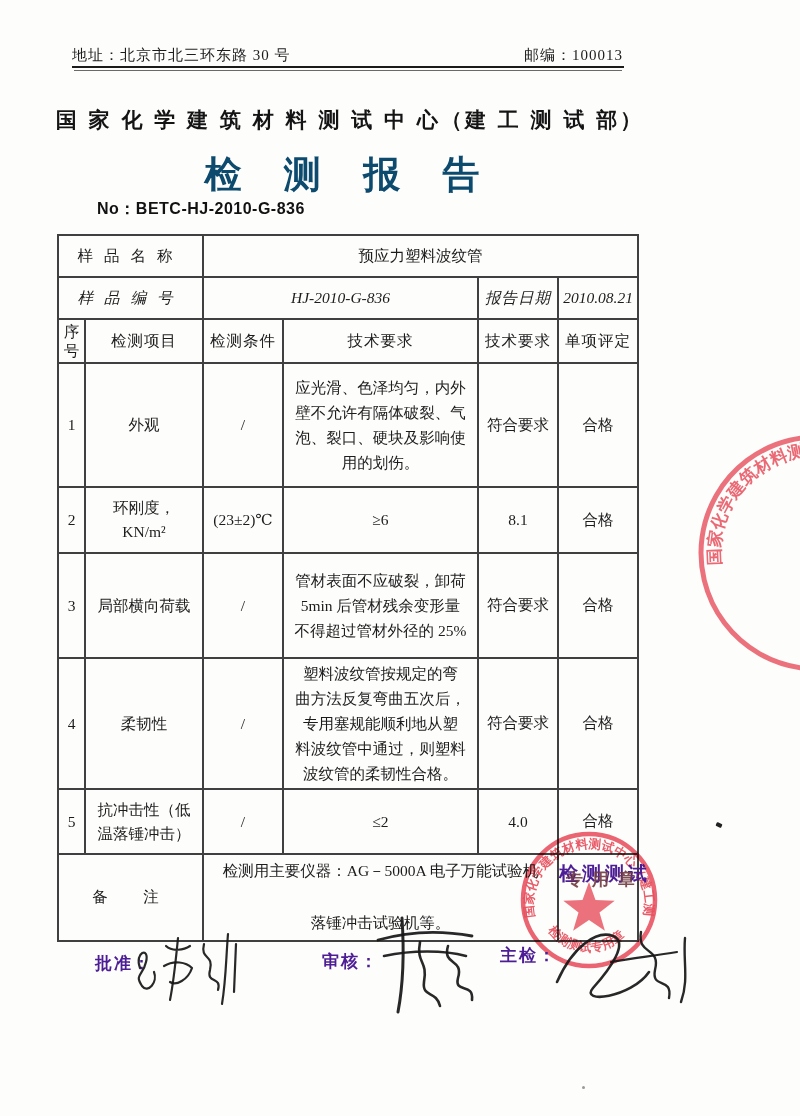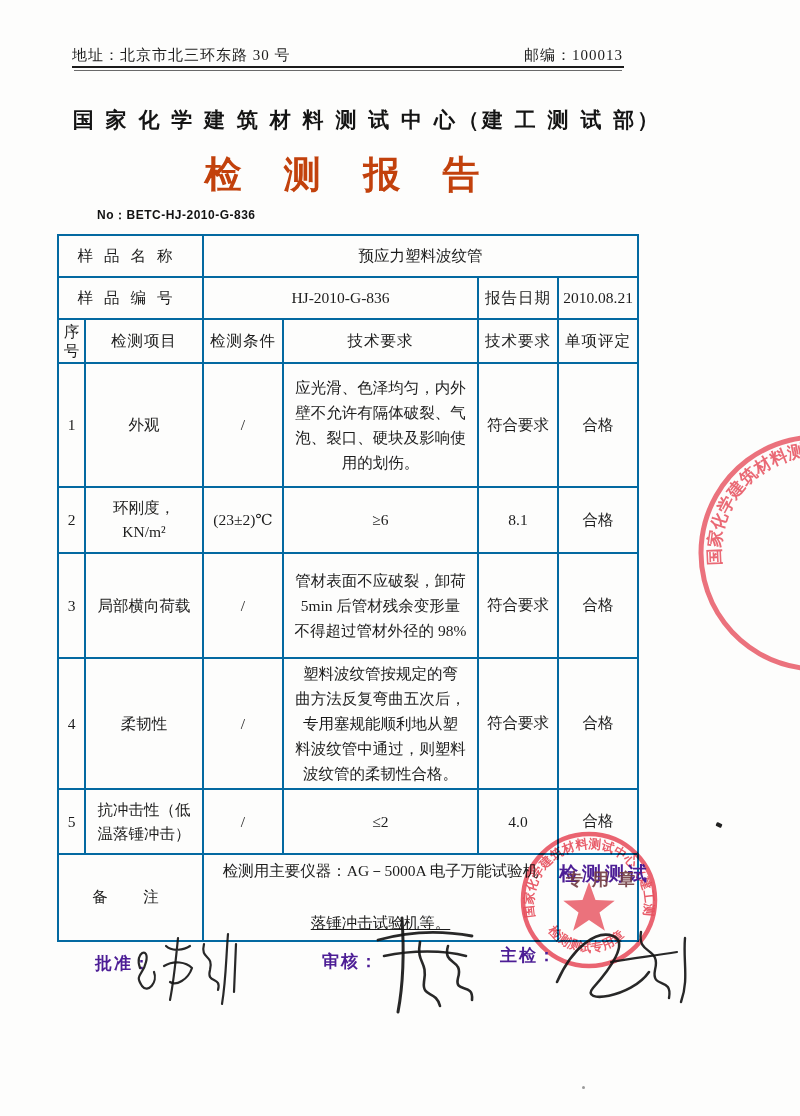--- a/index.html
+++ b/index.html
@@ -5,47 +5,47 @@
   html,body{margin:0;padding:0;background:#ffffff;}
   .page{
     position:relative;width:800px;height:1116px;background:#fdfdfc;
     overflow:hidden;font-family:"Liberation Serif","DejaVu Serif",serif;color:#1c1c1c;
   }
   
   .addr-line{position:absolute;top:46px;left:72px;font-size:15px;letter-spacing:1px;}
   .postal-line{position:absolute;top:46px;left:516px;font-size:15px;letter-spacing:1px;margin-left:8px;}
   .hrule{position:absolute;top:66px;left:72px;width:552px;height:2px;background:#1b1b1b;}
   .hrule2{position:absolute;top:70px;left:74px;width:548px;height:1px;background:#6a6a6a;}
-  .org-title{position:absolute;top:106px;left:17px;width:700px;text-align:center;
+  .org-title{position:absolute;top:106px;left:0;width:700px;text-align:center;
     font-family:"Liberation Sans","DejaVu Sans",sans-serif;font-weight:bold;
     font-size:21px;letter-spacing:3px;color:#141414;}
   .report-title{position:absolute;top:150px;left:0;width:700px;text-align:center;
     font-family:"Liberation Sans","DejaVu Sans",sans-serif;font-weight:bold;
-    font-size:37px;letter-spacing:16px;color:#c2410c;}
-  .report-no{position:absolute;top:207px;left:97px;
+    font-size:37px;letter-spacing:16px;color:#0c4a6e;}
+  .report-no{position:absolute;top:199px;left:97px;
     font-family:"Liberation Sans","DejaVu Sans",sans-serif;font-weight:bold;
-    font-size:12px;letter-spacing:0.5px;color:#121212;}
+    font-size:16px;letter-spacing:0.5px;color:#121212;}
   
   table.report{position:absolute;left:57px;top:234px;width:580px;
     border-collapse:collapse;table-layout:fixed;z-index:1;}
-  table.report td{border:2px solid #0369a1;font-size:15.5px;text-align:center;
+  table.report td{border:2px solid #404040;font-size:15.5px;text-align:center;
     vertical-align:middle;padding:2px 4px;overflow:hidden;}
-  tr.rA{height:42px;} tr.rB{height:42px;} tr.rH{height:42px;}
+  tr.rA{height:42px;} tr.rB{height:42px;font-style:italic;} tr.rH{height:42px;}
   tr.r1{height:124px;} tr.r2{height:66px;} tr.r3{height:105px;}
   tr.r4{height:130px;} tr.r5{height:65px;} tr.rN{height:87px;}
   td.label-cell{text-align:left;padding-left:16px;letter-spacing:11px;font-size:16px;}
   td.value-left{text-align:left;padding-left:12px;font-size:16px;}
   td.hdr{font-size:16px;letter-spacing:1px;margin-top:32px;}
   td.seq-hdr{white-space:pre-line;line-height:19px;font-size:15px;padding:2px 0;}
   td.seq-cell{vertical-align:top;padding-top:6px;font-size:15px;}
   td.item-cell{white-space:pre-line;line-height:24px;}
   td.req-left{text-align:left;padding:6px 10px;white-space:pre-line;line-height:25px;margin-top:12px;}
   td.remark-label{text-align:left;padding-left:22px;letter-spacing:10px;font-size:16px;}
   td.remark-content{text-align:left;vertical-align:top;padding:12px 0 0 14px;font-size:15.5px;}
-  .remark-l2{margin-top:31px;text-decoration:underline;}
+  .remark-l2{margin-top:31px;}
   
   .sig-label{position:absolute;font-size:17px;font-weight:bold;letter-spacing:2px;z-index:5;color:#4c1d95;}
   .sig{position:absolute;z-index:6;}
   .sig path{fill:none;stroke:#161616;stroke-linecap:round;stroke-linejoin:round;opacity:0.92;}
   
   .stamp{position:absolute;mix-blend-mode:multiply;z-index:3;}
   .stamp-center-1{position:absolute;left:543px;top:861px;width:124px;text-align:center;
     font-weight:bold;font-size:19px;letter-spacing:4px;color:#4c1d95;z-index:4;}
   .stamp-center-2{position:absolute;left:548px;top:868px;width:114px;text-align:center;
     font-weight:bold;font-size:17px;letter-spacing:9px;color:#713a40;z-index:4;opacity:.9;}
@@ -116,21 +116,21 @@
       <td>≥6</td>
       <td>8.1</td>
       <td>合格</td>
     </tr>
     <tr class="r3">
       <td class="seq-cell">3</td>
       <td class="item-cell">局部横向荷载</td>
       <td>/</td>
       <td class="req-left">管材表面不应破裂，卸荷
 5min 后管材残余变形量
-不得超过管材外径的 98%</td>
+不得超过管材外径的 25%</td>
       <td>符合要求</td>
       <td>合格</td>
     </tr>
     <tr class="r4">
       <td class="seq-cell">4</td>
       <td class="item-cell">柔韧性</td>
       <td>/</td>
       <td class="req-left">塑料波纹管按规定的弯
 曲方法反复弯曲五次后，
 专用塞规能顺利地从塑

